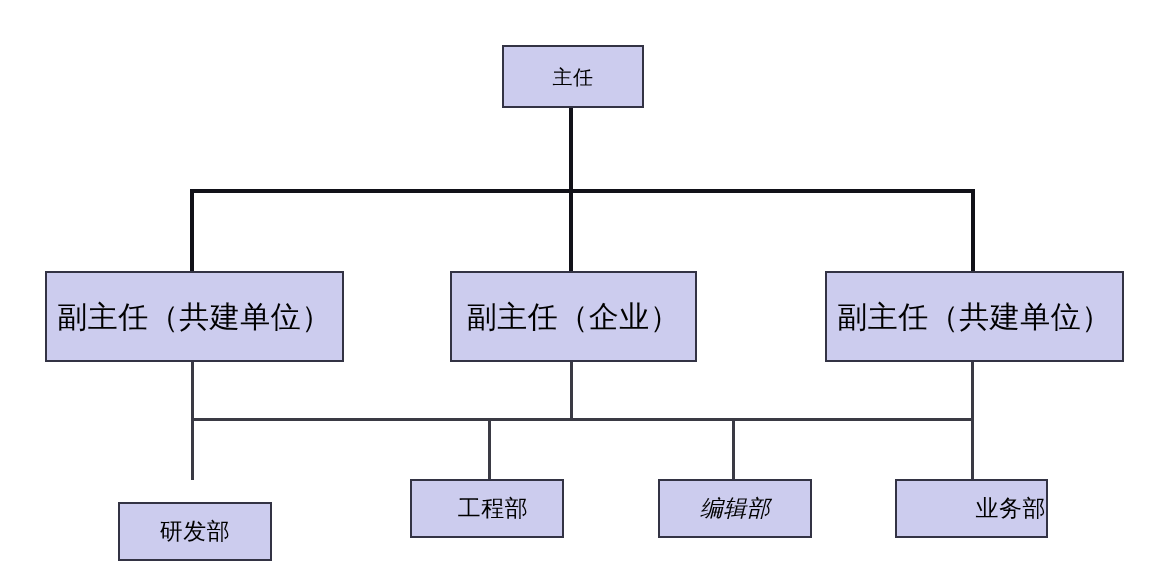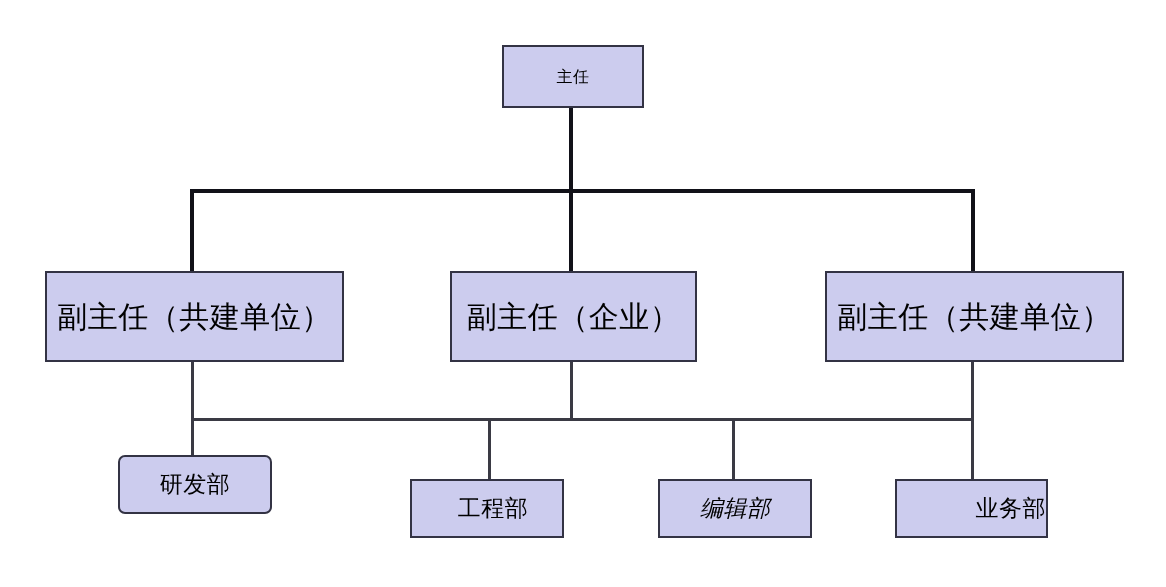--- a/index.html
+++ b/index.html
@@ -26,21 +26,21 @@
     display: flex;
     align-items: center;
     justify-content: center;
     color: #000000;
     font-size: 23px;
     line-height: 1;
     letter-spacing: 0.5px;
     white-space: nowrap;
     z-index: 3;
   }
-  .node-box.level-1 { font-size: 16px; text-align: right; }
+  .node-box.level-1 { font-size: 20px; text-align: right; }
   .node-box.level-2 { font-size: 30px; }
   .node-box.level-3 { font-size: 23px; }
 
   .connector {
     position: absolute;
     background: #2b2b33;
     z-index: 1;
   }
   .connector.bus-top { background: #111118; }
   .connector.v-thick { background: #111118; }
@@ -80,21 +80,21 @@
   <div class="connector v-thin" style="left:570px; top:362px; width:3px; height:59px;"></div>
   <div class="connector v-thin" style="left:971px; top:362px; width:3px; height:59px;"></div>
 
   <div class="connector bus-bottom" style="left:191px; top:418px; width:783px; height:3px;"></div>
 
   <div class="connector v-thin" style="left:191px; top:418px; width:3px; height:62px;"></div>
   <div class="connector v-thin" style="left:488px; top:418px; width:3px; height:62px;"></div>
   <div class="connector v-thin" style="left:732px; top:418px; width:3px; height:62px;"></div>
   <div class="connector v-thin" style="left:971px; top:418px; width:3px; height:62px;"></div>
 
-  <div class="node-box level-3" style="left:118px; top:455px; width:154px; height:59px;border-radius:7px;">
+  <div class="node-box level-3" style="left:118px; top:502px; width:154px; height:59px;">
     <span>研发部</span>
   </div>
 
   <div class="node-box level-3" style="left:410px; top:479px; width:154px; height:59px;padding-left:12px;">
     <span>工程部</span>
   </div>
 
   <div class="node-box level-3" style="left:658px; top:479px; width:154px; height:59px;font-style:italic;">
     <span>编辑部</span>
   </div>

